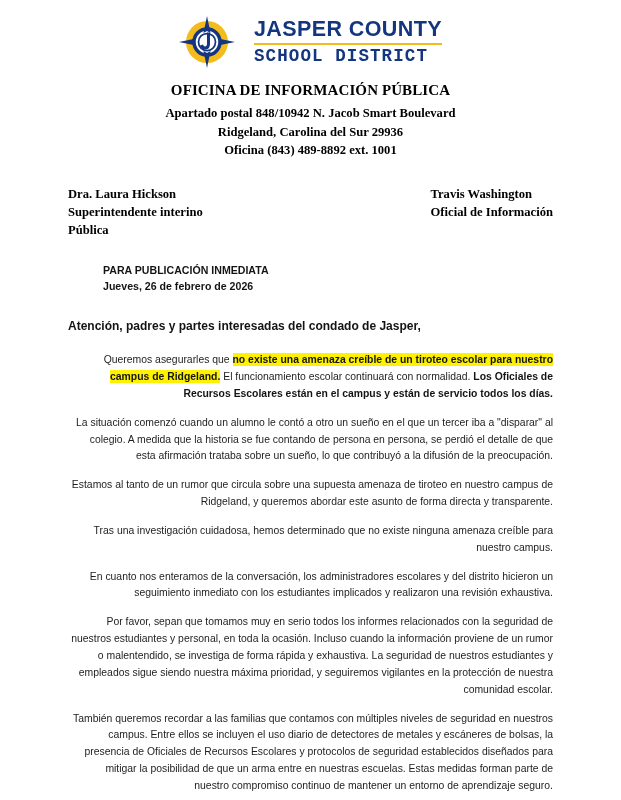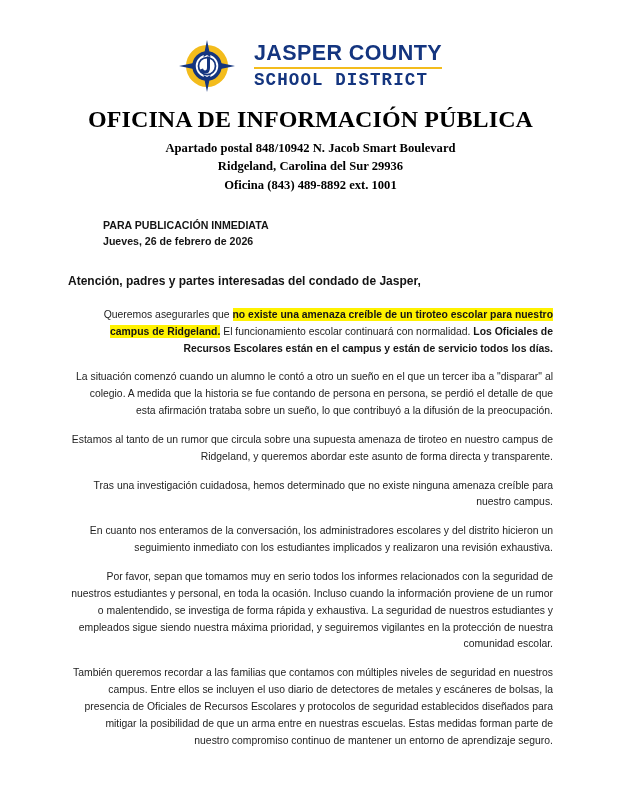--- a/index.html
+++ b/index.html
@@ -26,21 +26,21 @@
     position: relative;
     background: #ffffff;
   }
 
   
   .masthead {
     display: flex;
     align-items: center;
     justify-content: center;
     gap: 19px;
-    padding-top: 40px;
+    padding-top: 16px;
     padding-bottom: 4px;
   }
 
   .logo-mark {
     width: 56px;
     height: 52px;
     flex: 0 0 auto;
     display: block;
   }
 
@@ -77,21 +77,21 @@
 
   
   .letterhead {
     text-align: center;
     font-family: "Liberation Serif", serif;
     color: #000000;
     margin-top: 10px;
   }
 
   .office-title {
-    font-size: 24px;
+    font-size: 15px;
     font-weight: 700;
     letter-spacing: 0.1px;
     margin: 0 0 5px 0;
     line-height: 1.15;
   }
 
   .letterhead-line {
     font-size: 12.6px;
     font-weight: 700;
     line-height: 1.47;
@@ -215,20 +215,31 @@
     </div>
   </div>
 
   <div class="letterhead">
     <h1 class="office-title">OFICINA DE INFORMACIÓN PÚBLICA</h1>
     <p class="letterhead-line">Apartado postal 848/10942 N. Jacob Smart Boulevard</p>
     <p class="letterhead-line">Ridgeland, Carolina del Sur 29936</p>
     <p class="letterhead-line">Oficina (843) 489-8892 ext. 1001</p>
   </div>
 
+  <div class="contacts">
+    <div class="contact-col left">
+      <p class="contact-name">Dra. Laura Hickson</p>
+      <p class="contact-role">Superintendente interino
+Pública</p>
+    </div>
+    <div class="contact-col right">
+      <p class="contact-name">Travis Washington</p>
+      <p class="contact-role">Oficial de Información</p>
+    </div>
+  </div>
 
   <div class="release-block">
     <p>PARA PUBLICACIÓN INMEDIATA</p>
     <p>Jueves, 26 de febrero de 2026</p>
   </div>
 
   <p class="attention">Atención, padres y partes interesadas del condado de Jasper,</p>
 
   <div class="body-copy">
 

